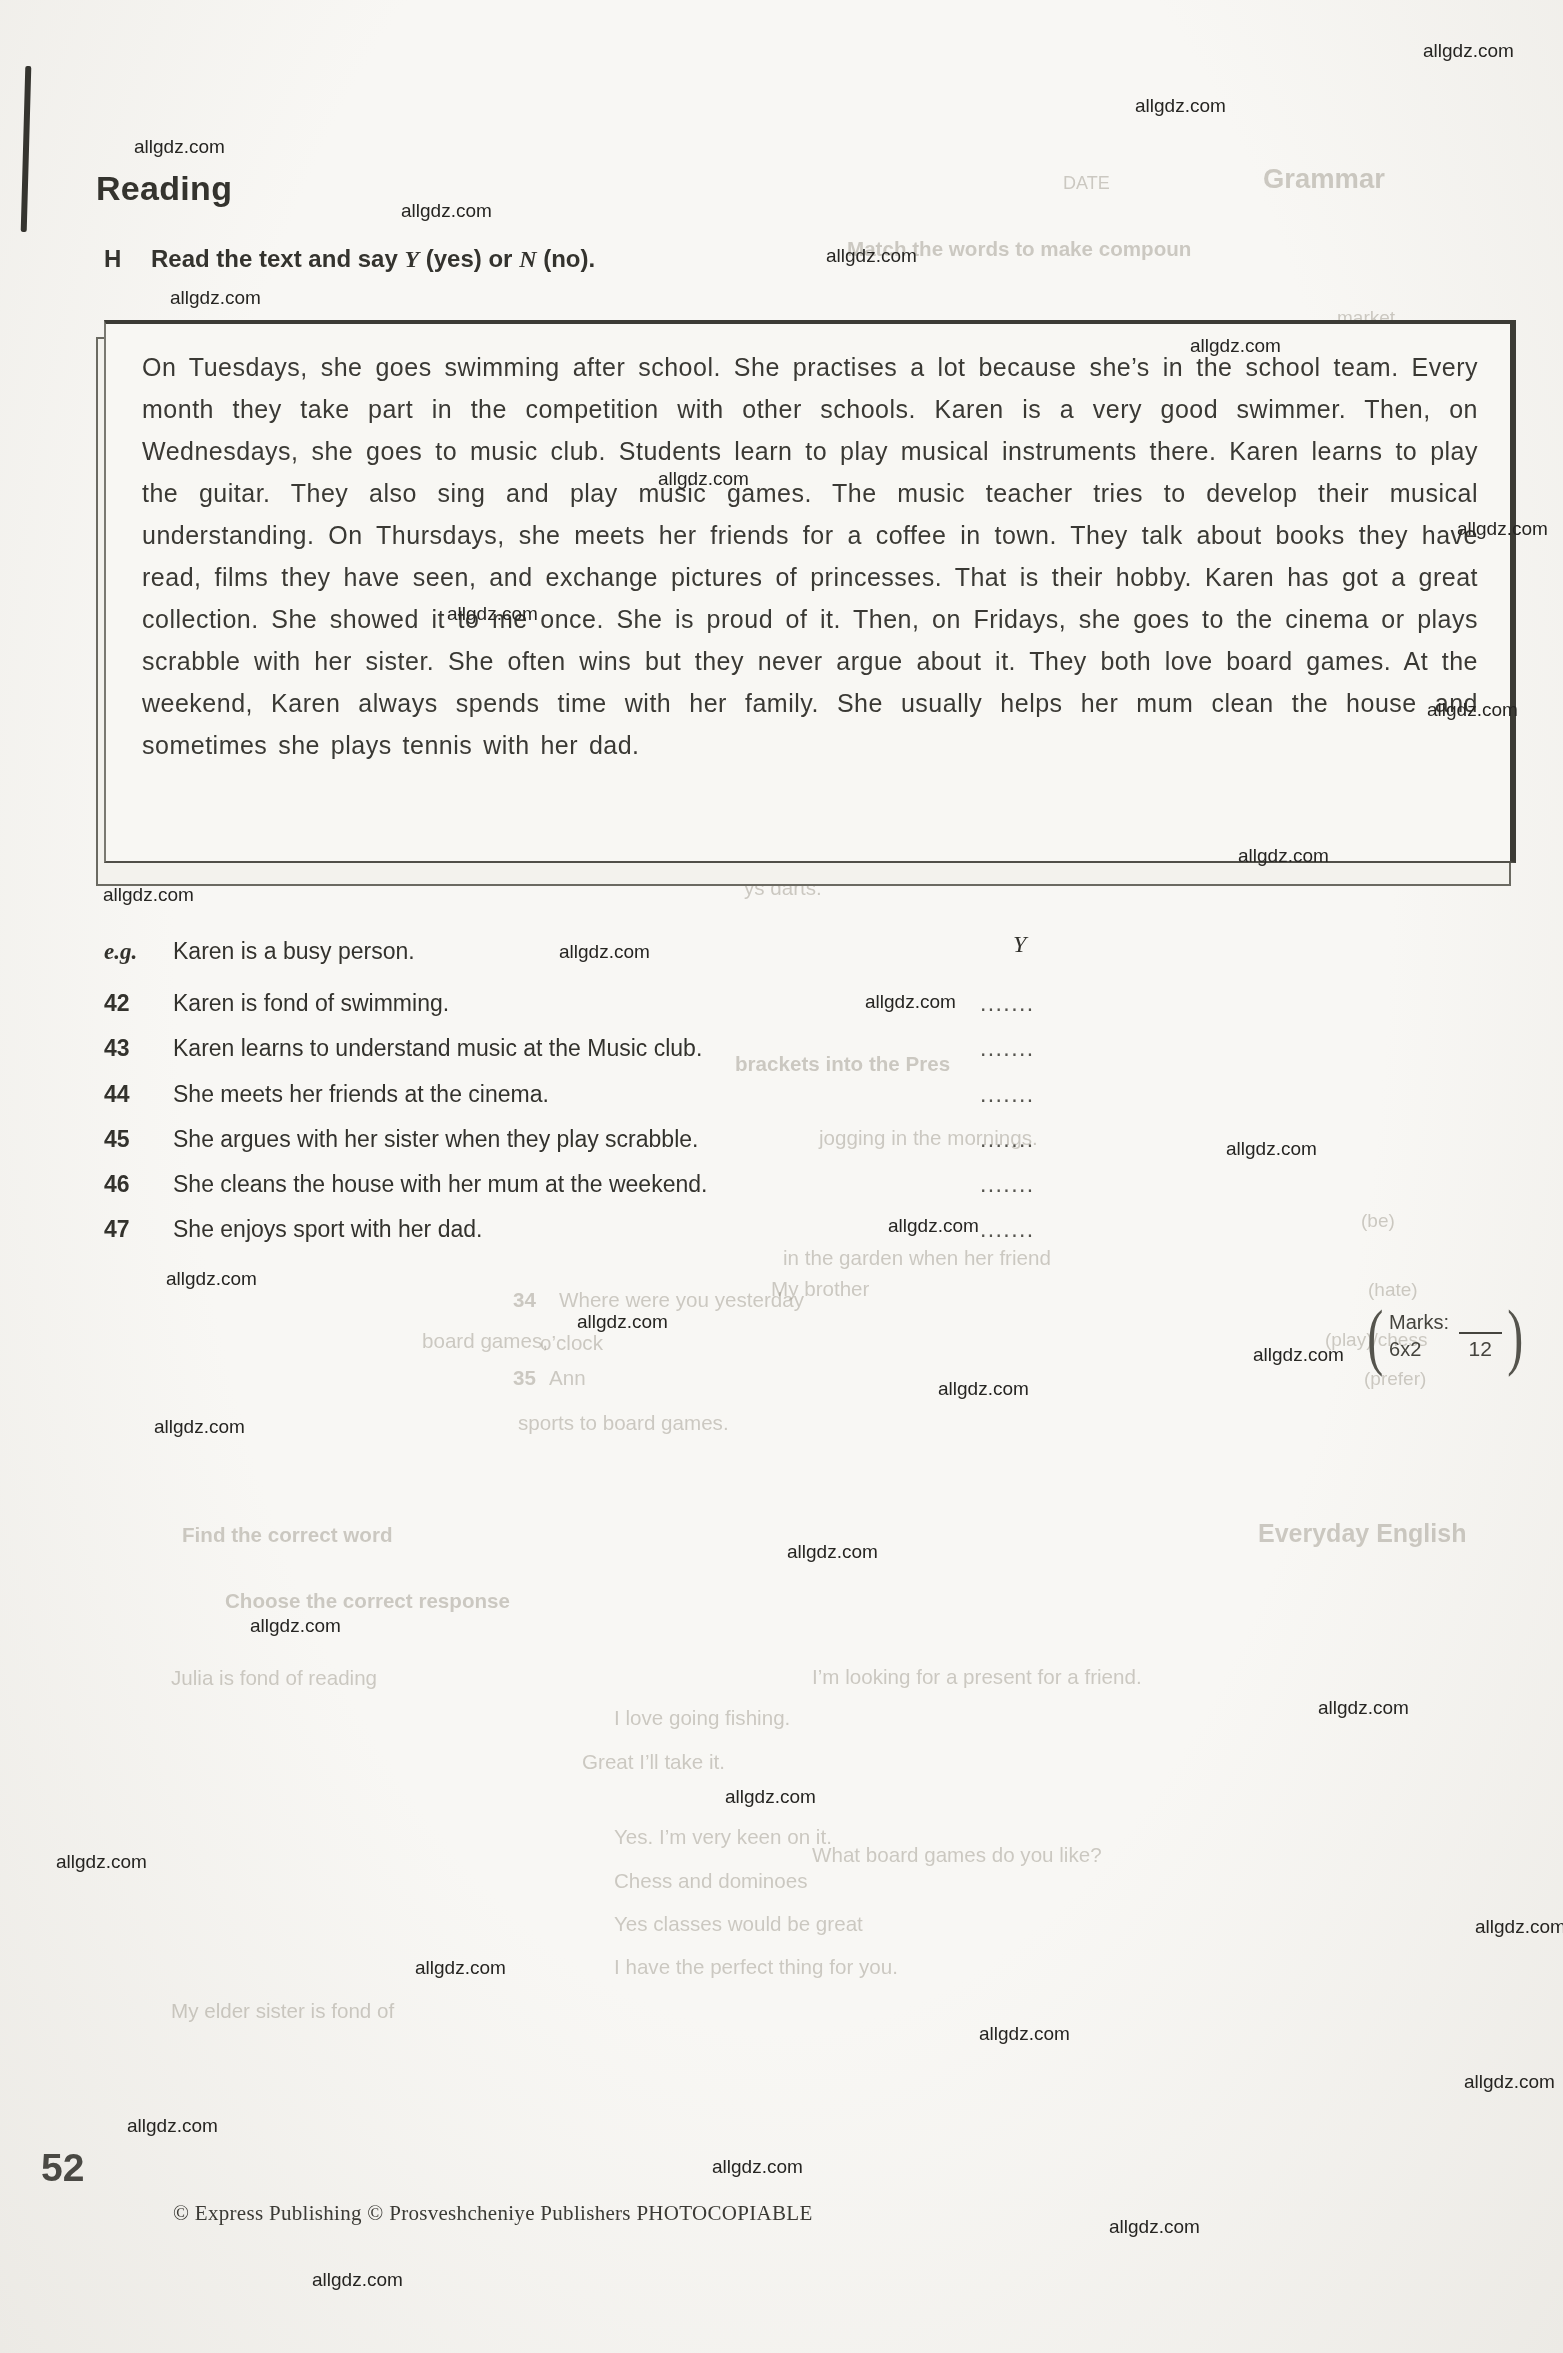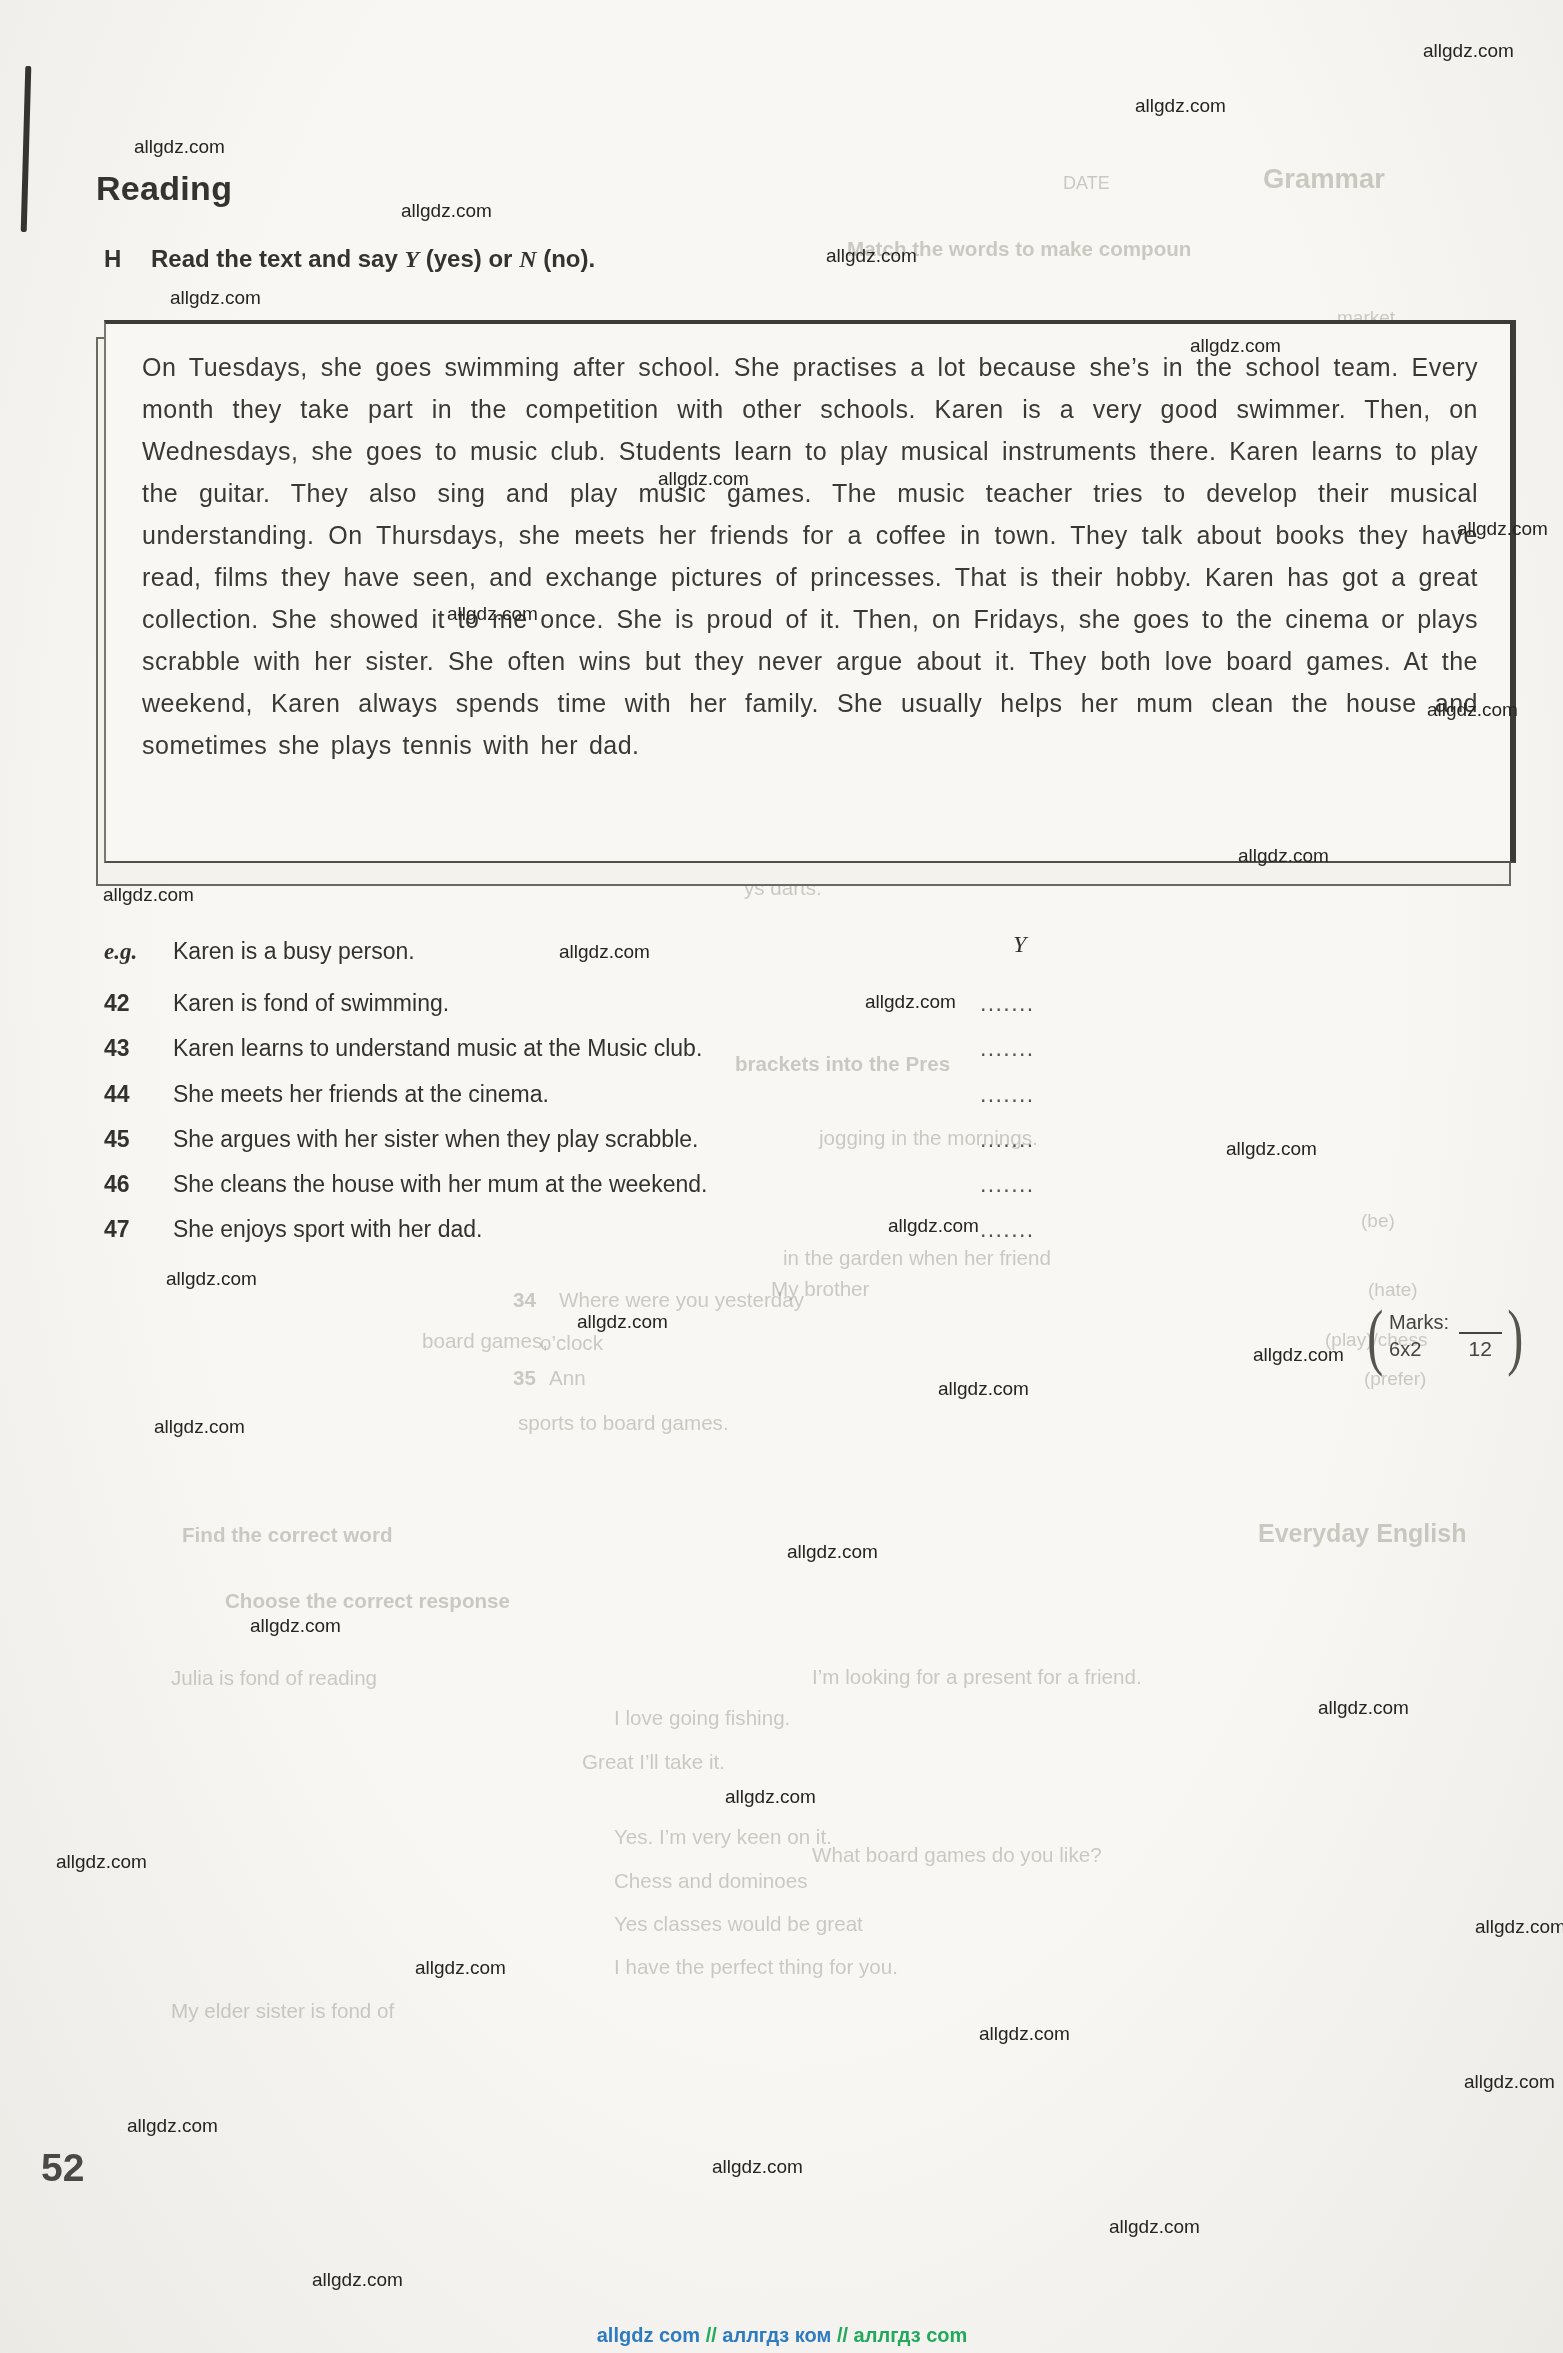--- a/index.html
+++ b/index.html
@@ -116,21 +116,21 @@
     <div class="marks-grid">
       <span class="m-label">Marks:</span>
       <span class="m-line"></span>
       <span class="m-formula">6x2</span>
       <span class="m-total">12</span>
     </div>
     <span class="paren">)</span>
   </div>
 
   <div class="page-num">52</div>
-  <div class="bottom-line"><span style="color: rgb(47, 123, 191);">allgdz com</span><span style="color: rgb(34, 169, 92);">  //  </span><span style="color: rgb(47, 123, 191);">аллгдз ком</span><span style="color: rgb(34, 169, 92);">  //  </span><span style="color: rgb(34, 169, 92);">аллгдз com</span></div>
+  <div class="copyright">© Express Publishing © Prosveshcheniye Publishers  PHOTOCOPIABLE</div>
 
   <div class="layer">
       <span class="wm" style="left: 1423px; top: 40px;">allgdz.com</span>
       <span class="wm" style="left: 1135px; top: 95px;">allgdz.com</span>
       <span class="wm" style="left: 134px; top: 136px;">allgdz.com</span>
       <span class="wm" style="left: 401px; top: 200px;">allgdz.com</span>
       <span class="wm" style="left: 826px; top: 245px;">allgdz.com</span>
       <span class="wm" style="left: 170px; top: 287px;">allgdz.com</span>
       <span class="wm" style="left: 1190px; top: 335px;">allgdz.com</span>
       <span class="wm" style="left: 658px; top: 468px;">allgdz.com</span>

